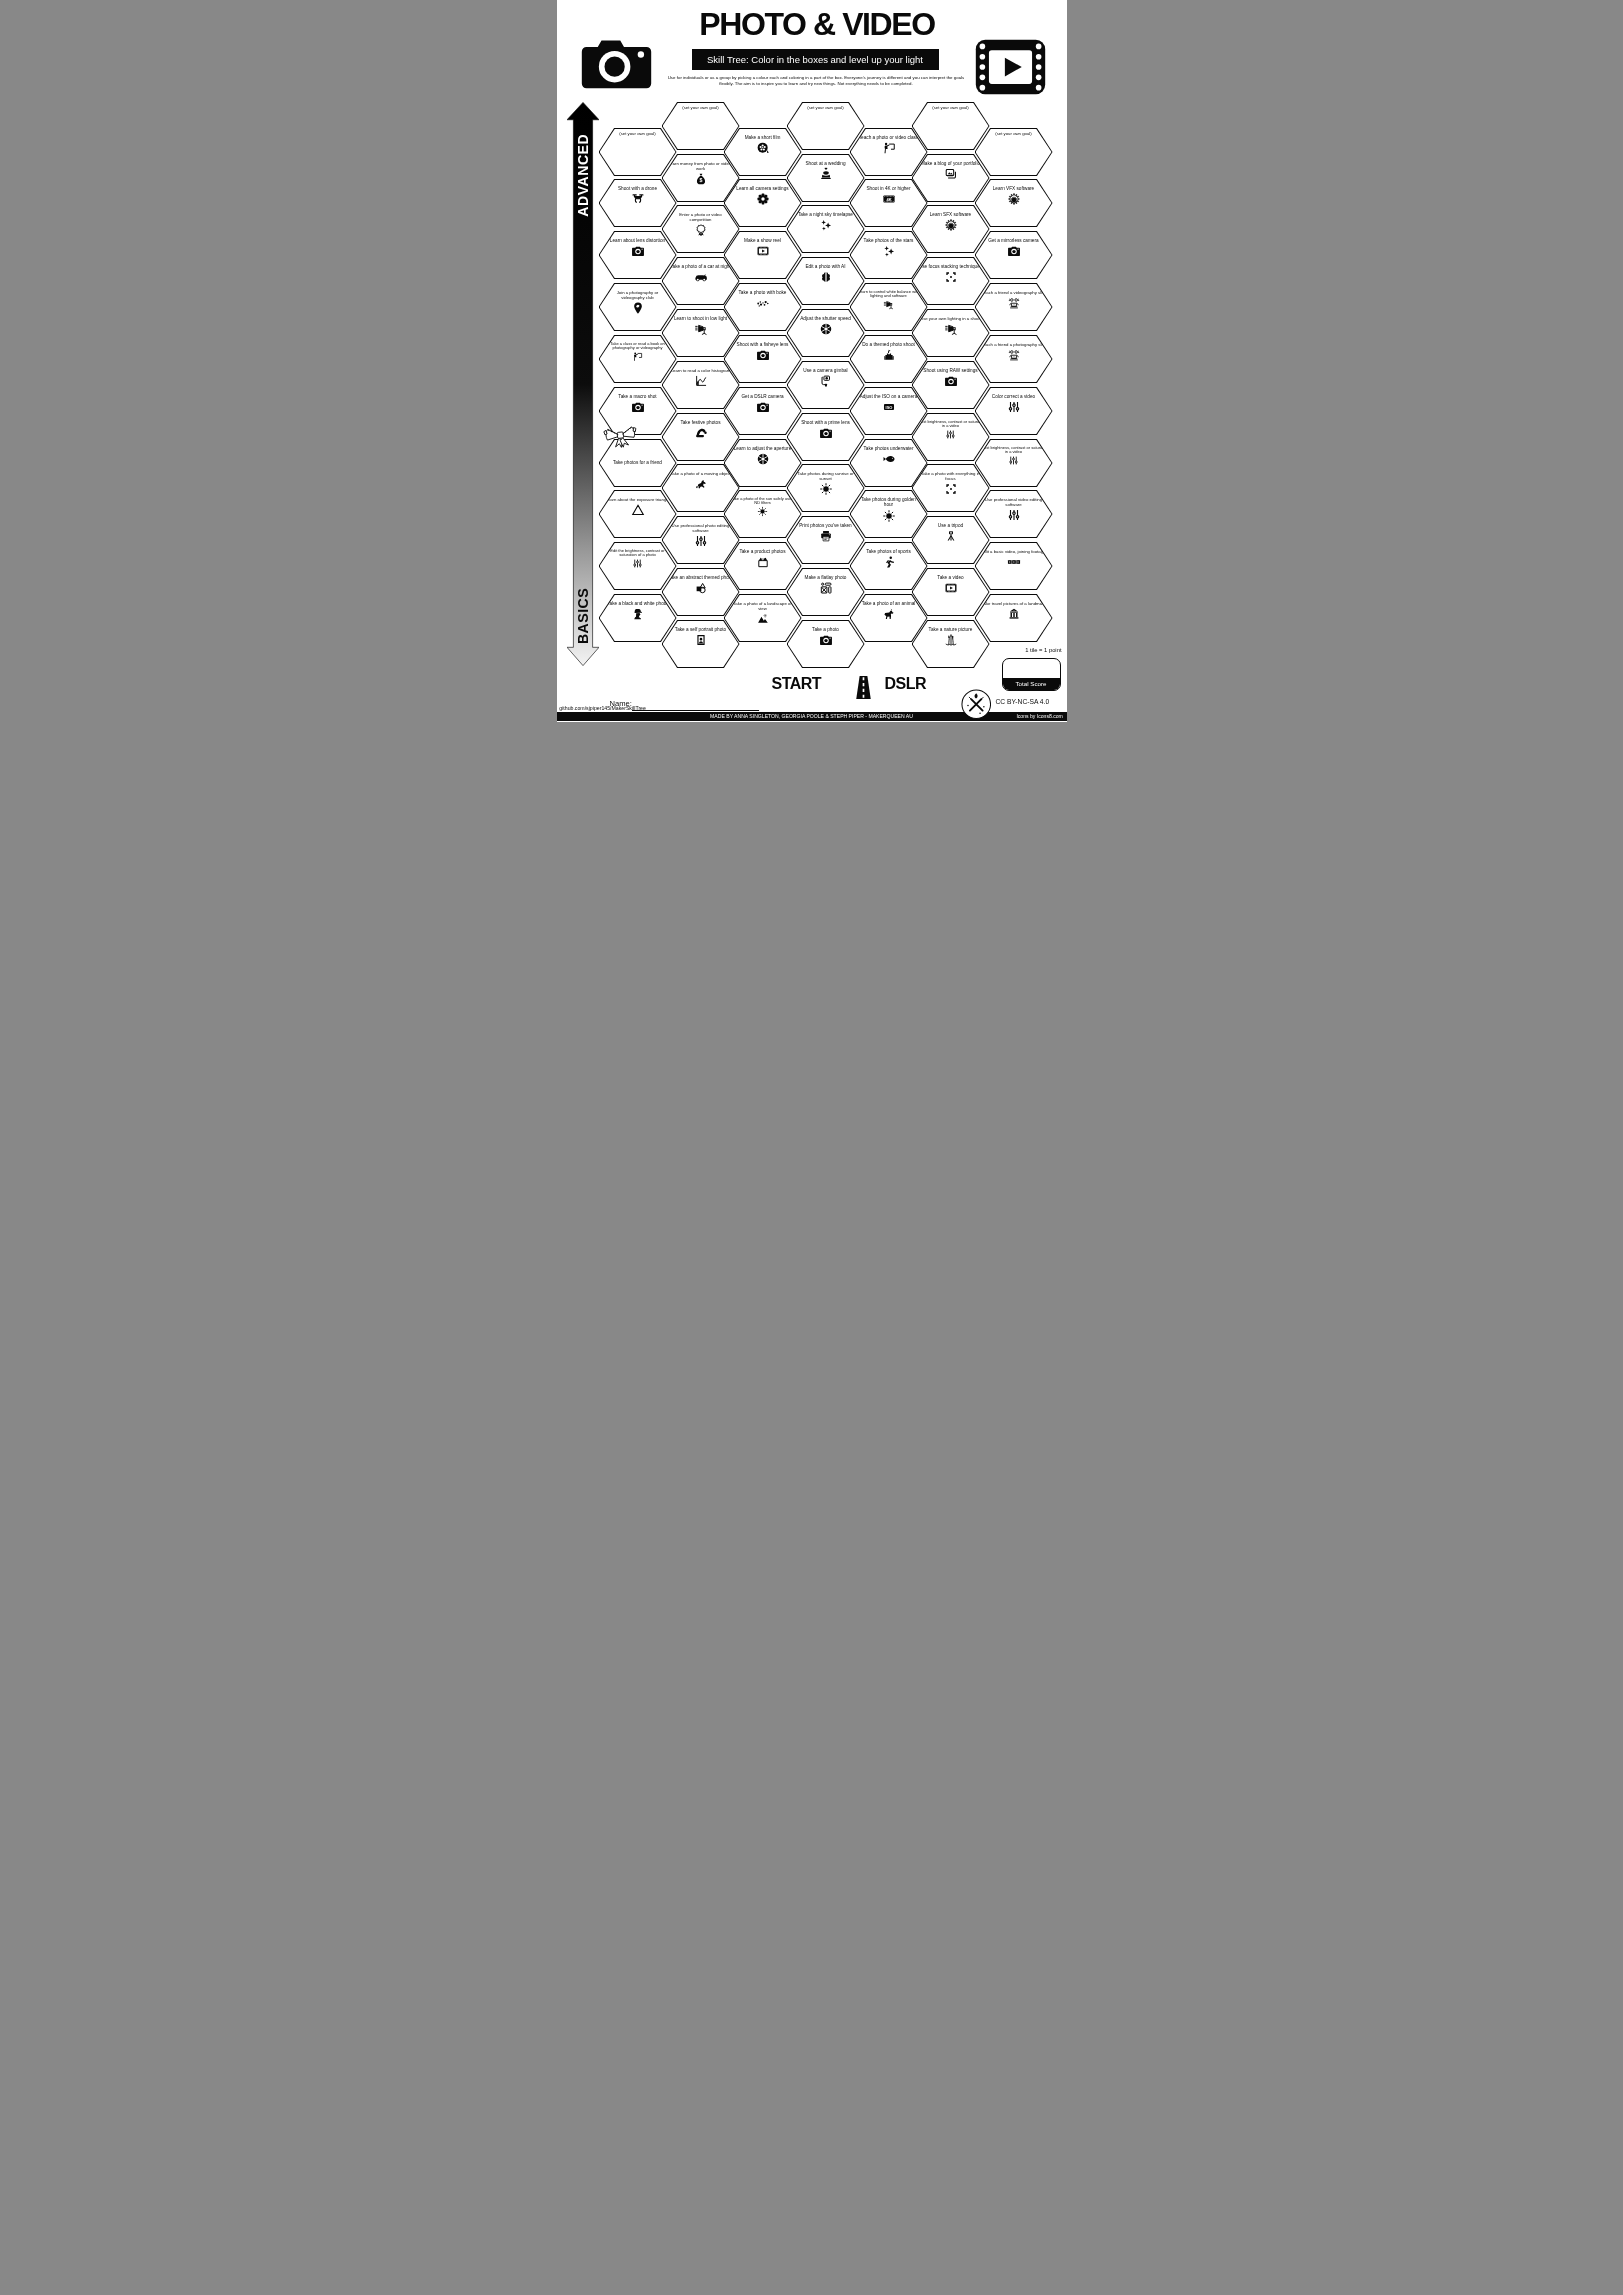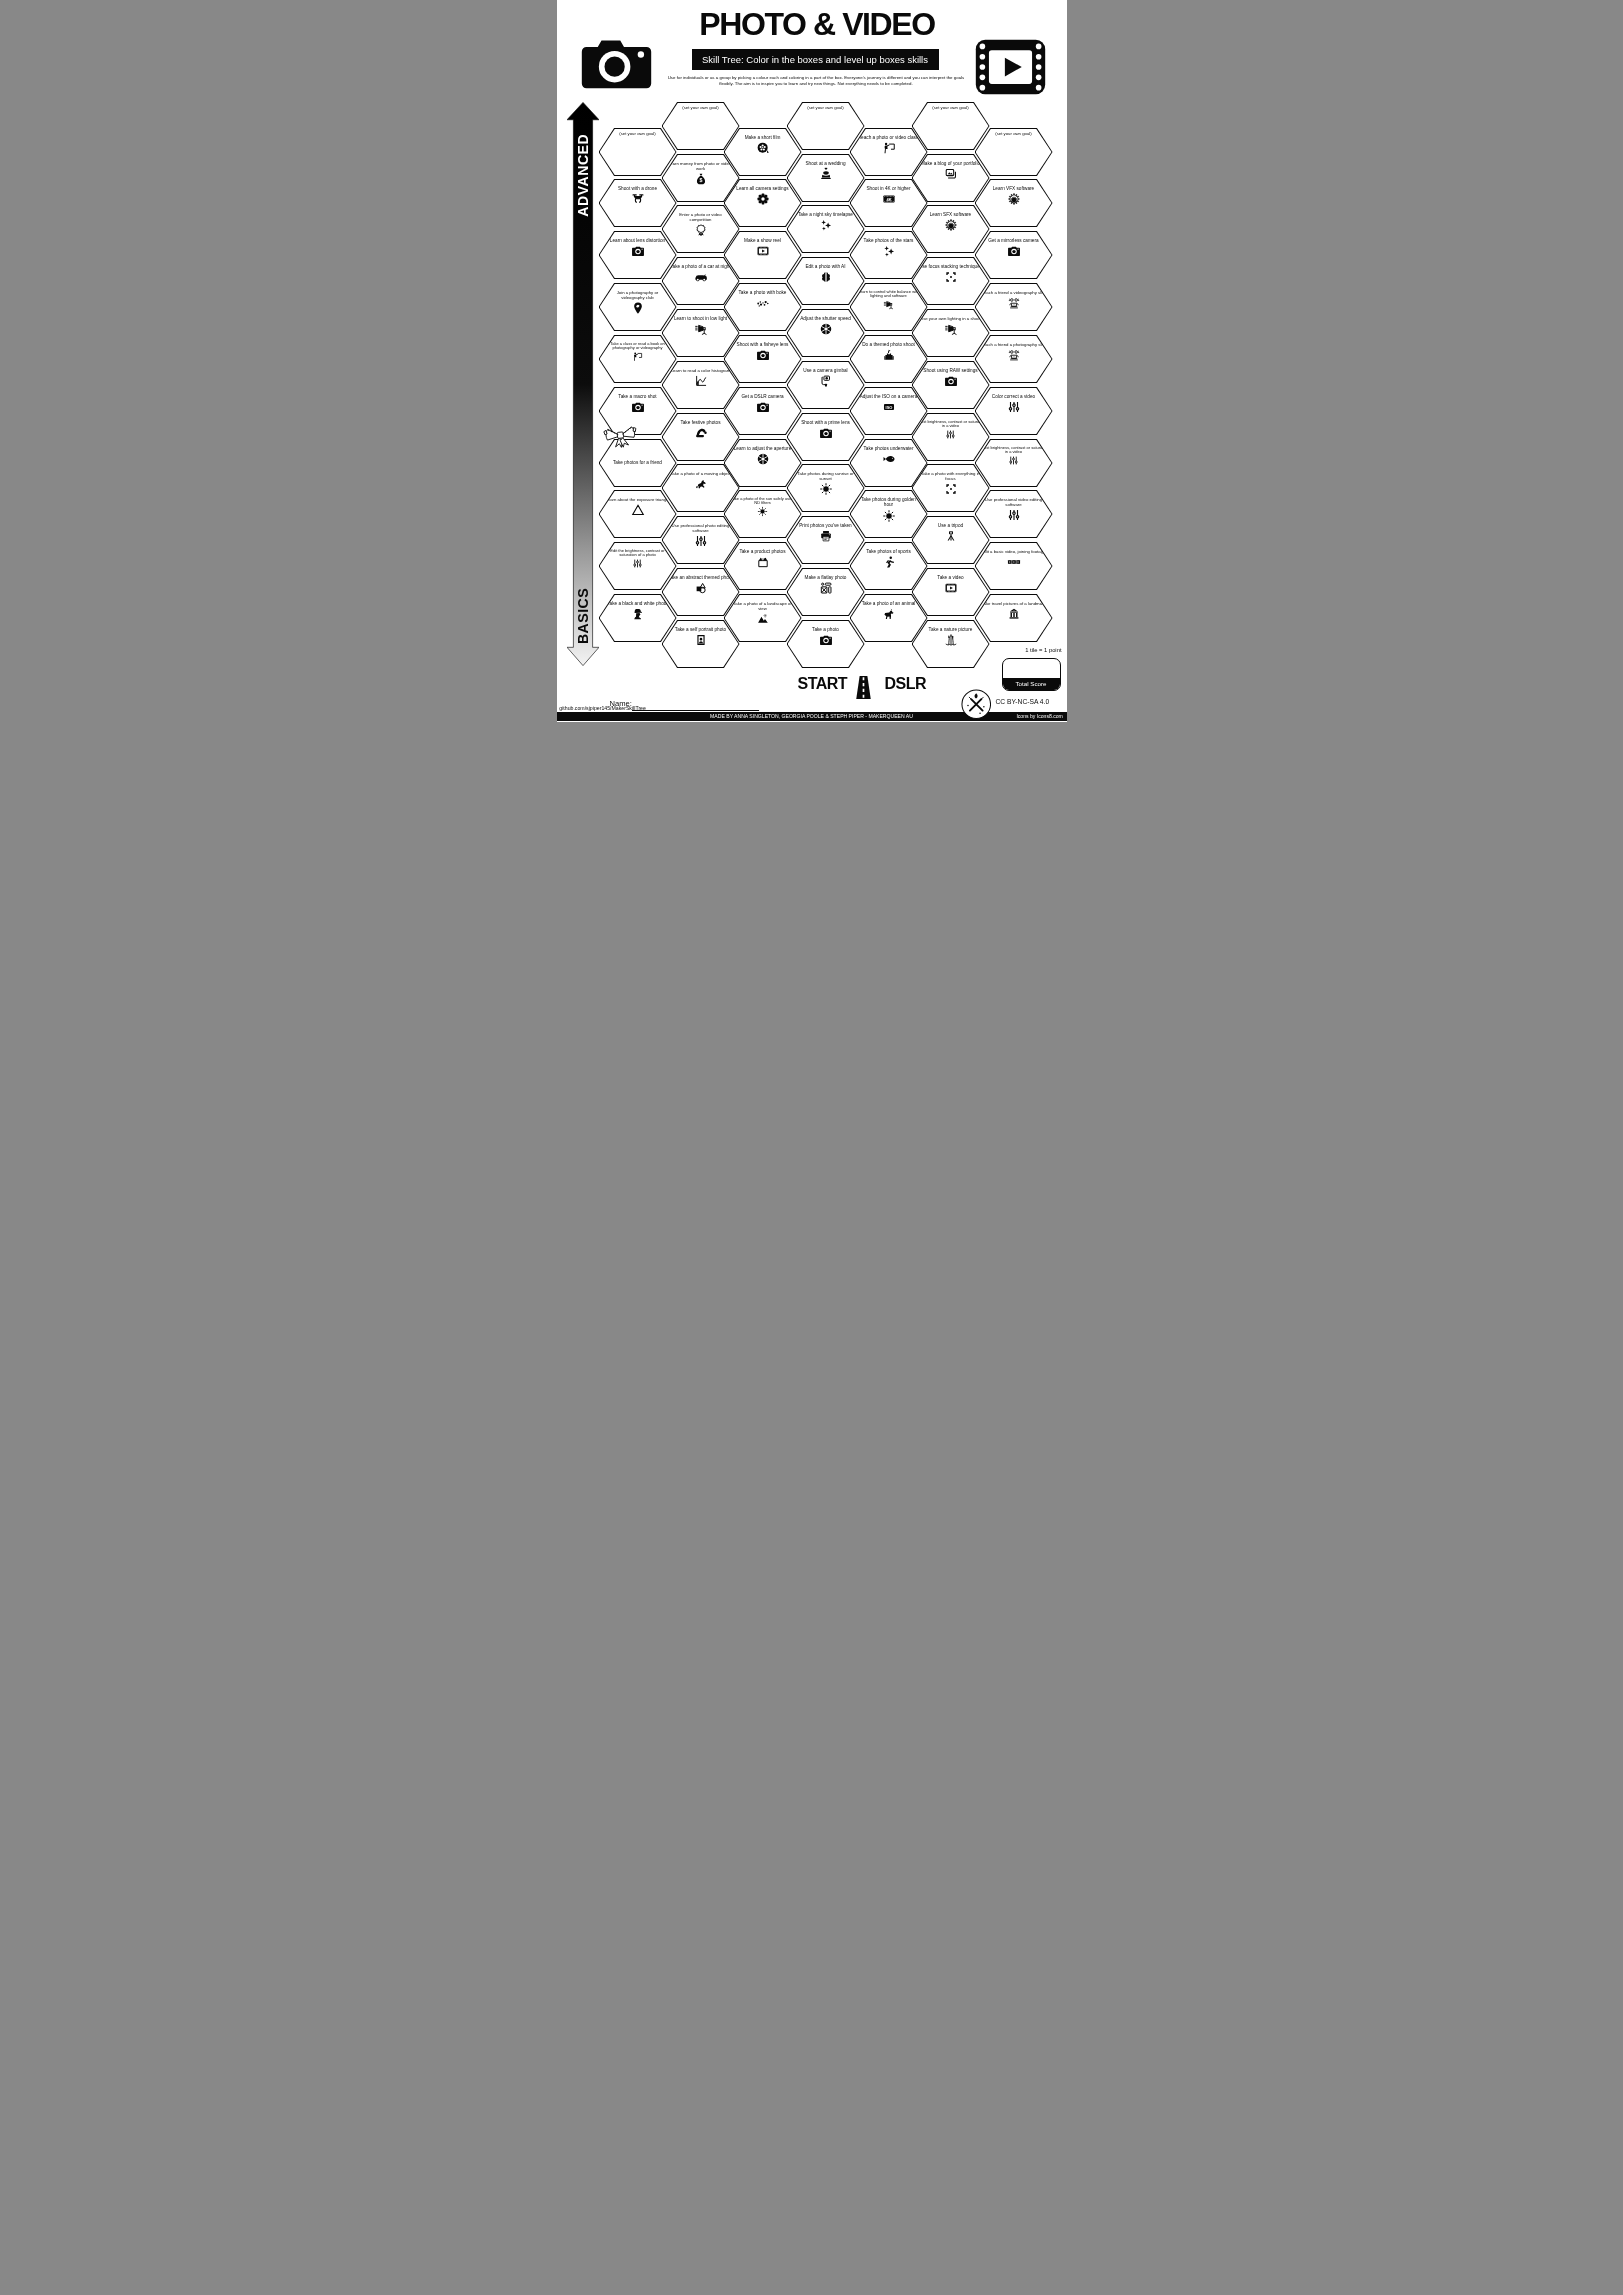--- a/index.html
+++ b/index.html
@@ -31,21 +31,21 @@
   .noicon .hex-in{justify-content:center;padding-top:0;}
   .ico{margin-top:1.4px;}
   .ico svg{width:14px;height:14px;display:block;}
   .s3 .ico{margin-top:0.5px;}
   .s3 .ico svg{width:11px;height:11px;}
   #bow{position:absolute;left:46px;top:421px;width:35px;height:30.5px;transform:rotate(-6deg);z-index:5;}
   #bow svg{width:100%;height:100%;}
   
   #start-row{position:absolute;left:199px;top:673px;width:194px;height:26px;}
   #start-lbl,#here-lbl{position:absolute;top:1.9px;font-size:16px;font-weight:900;letter-spacing:-0.5px;}
-  #start-lbl{left:42px;}  #here-lbl{left:129px;}
+  #start-lbl{left:16px;}  #here-lbl{left:129px;}
   #road{position:absolute;left:93px;top:0;width:29px;height:25px;}
   #name-row{position:absolute;left:53px;top:699px;font-size:7.6px;}
   #name-line{position:absolute;left:75px;top:710px;width:127px;border-bottom:0.9px solid #0a0a0a;}
   #github{position:absolute;left:2.8px;top:705px;font-size:5.2px;}
   #tile-point{position:absolute;left:419px;top:647px;width:86px;text-align:right;font-size:5.8px;}
   #score-box{position:absolute;left:445px;top:658px;width:59px;height:33px;border:1.2px solid #0a0a0a;
              border-radius:7px;background:#fff;box-sizing:border-box;overflow:hidden;}
   #score-strip{position:absolute;left:0;right:0;bottom:0;height:12px;background:#0a0a0a;color:#fff;
              font-size:6.2px;text-align:center;line-height:12px;}
   #footer-bar{position:absolute;left:0;top:712px;width:510px;height:9.3px;background:#0a0a0a;}
@@ -60,21 +60,21 @@
 
 <div id="page">
 
   <div id="cam-logo"><svg viewBox="0 0 40 32">
         <path fill="#0a0a0a" d="M12 4.5h10L24 8h12a2.5 2.5 0 0 1 2.5 2.5v17A2.5 2.5 0 0 1 36 30H4a2.5 2.5 0 0 1-2.5-2.5v-17A2.5 2.5 0 0 1 4 8h6z"></path>
         <circle cx="19" cy="18.5" r="8.4" fill="#fff"></circle>
         <circle cx="19" cy="18.5" r="5.4" fill="#0a0a0a"></circle>
         <circle cx="33" cy="12" r="1.7" fill="#fff"></circle>
       </svg></div>
   <div id="title">PHOTO &amp; VIDEO</div>
-  <div id="subtitle">Skill Tree:  Color in the boxes and level up boxes skills</div>
+  <div id="subtitle">Skill Tree:  Color in the boxes and level up your light</div>
   <div id="desc">Use for individuals or as a group by picking a colour each and coloring in a part of the box.  Everyone's journey is different and you can interpret the goals flexibly.  The aim is to inspire you to learn and try new things. Not everything needs to be completed.</div>
   <div id="film-logo"><svg viewBox="0 0 40 32">
         <rect x="1.5" y="1.5" width="37" height="29" rx="5" fill="#0a0a0a"></rect>
         <rect x="8.5" y="7" width="23" height="18" rx="1.5" fill="#fff"></rect>
         <path fill="#0a0a0a" d="M17 11l9 5-9 5z"></path>
         <g fill="#fff">
           <circle cx="5" cy="5" r="1.5"></circle>
           <circle cx="5" cy="10.5" r="1.5"></circle>
           <circle cx="5" cy="16" r="1.5"></circle>
           <circle cx="5" cy="21.5" r="1.5"></circle>

